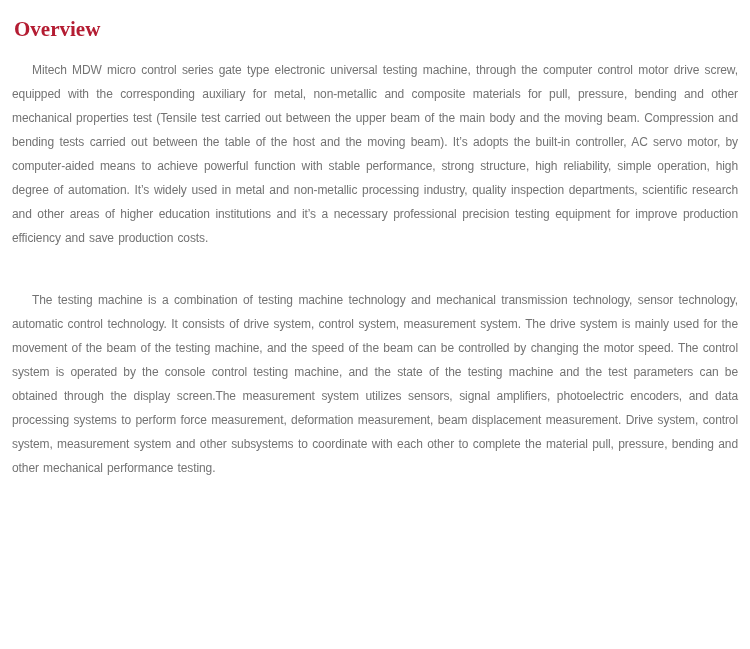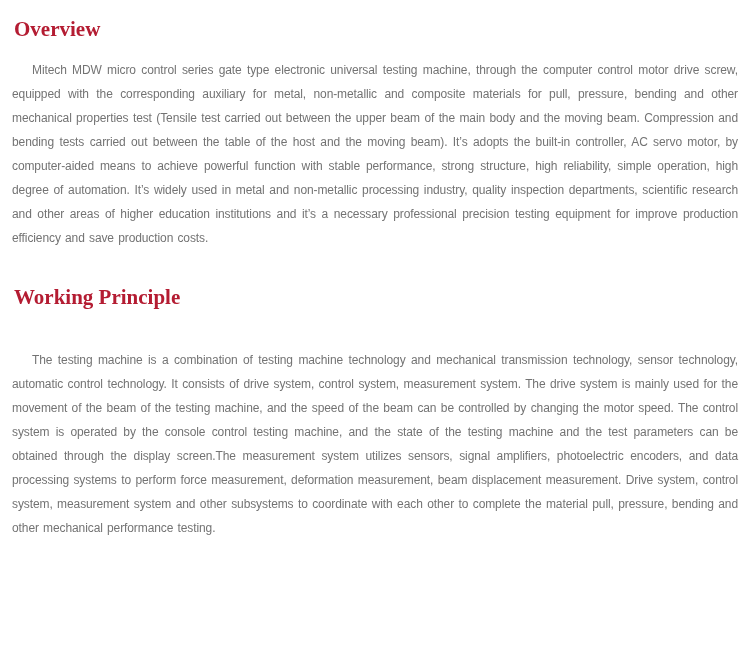--- a/index.html
+++ b/index.html
@@ -51,17 +51,16 @@
 <body>
 
 <div class="page">
 
   <section class="section">
     <h2 class="section-heading">Overview</h2>
     <p class="section-body">Mitech MDW micro control series gate type electronic universal testing machine, through the computer control motor drive screw, equipped with the corresponding auxiliary for metal, non-metallic and composite materials for pull, pressure, bending and other mechanical properties test (Tensile test carried out between the upper beam of the main body and the moving beam. Compression and bending tests carried out between the table of the host and the moving beam). It’s adopts the built-in controller, AC servo motor, by computer-aided means to achieve powerful function with stable performance, strong structure, high reliability, simple operation, high degree of automation. It’s widely used in metal and non-metallic processing industry, quality inspection departments, scientific research and other areas of higher education institutions and it’s a necessary professional precision testing equipment for improve production efficiency and save production costs.</p>
   </section>
 
   <section class="section">
-    <h2 class="section-heading">Working Principle</h2>
     <p class="section-body">The testing machine is a combination of testing machine technology and mechanical transmission technology, sensor technology, automatic control technology. It consists of drive system, control system, measurement system. The drive system is mainly used for the movement of the beam of the testing machine, and the speed of the beam can be controlled by changing the motor speed. The control system is operated by the console control testing machine, and the state of the testing machine and the test parameters can be obtained through the display screen.The measurement system utilizes sensors, signal amplifiers, photoelectric encoders, and data processing systems to perform force measurement, deformation measurement, beam displacement measurement. Drive system, control system, measurement system and other subsystems to coordinate with each other to complete the material pull, pressure, bending and other mechanical performance testing.</p>
   </section>
 
 </div>
 
 </body></html>

